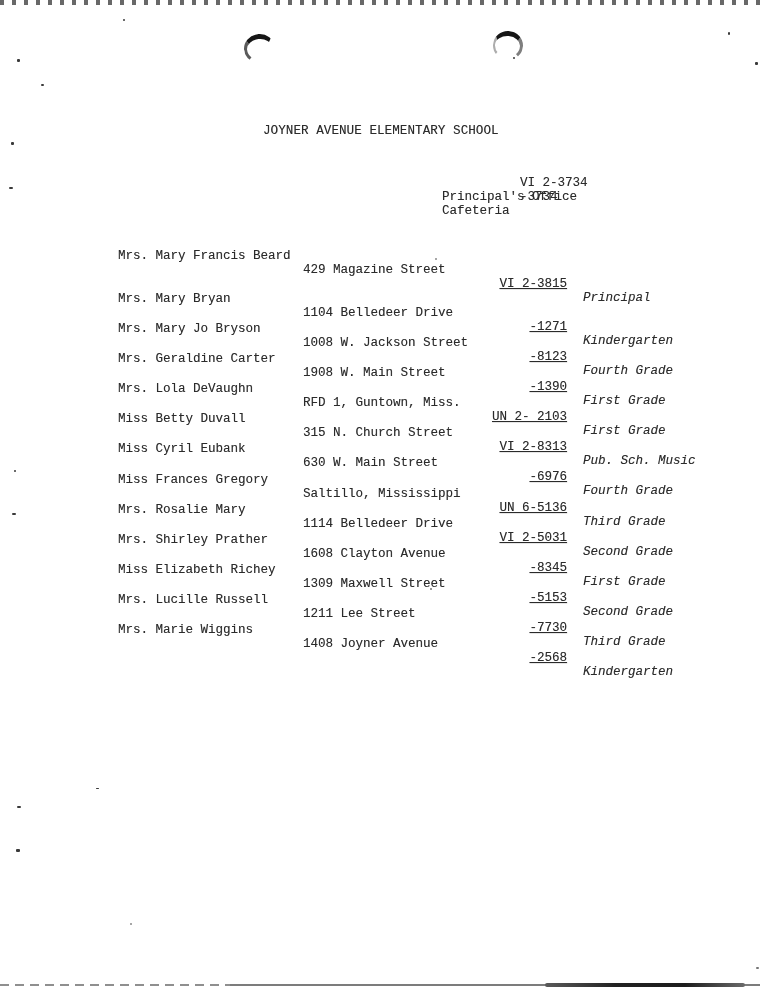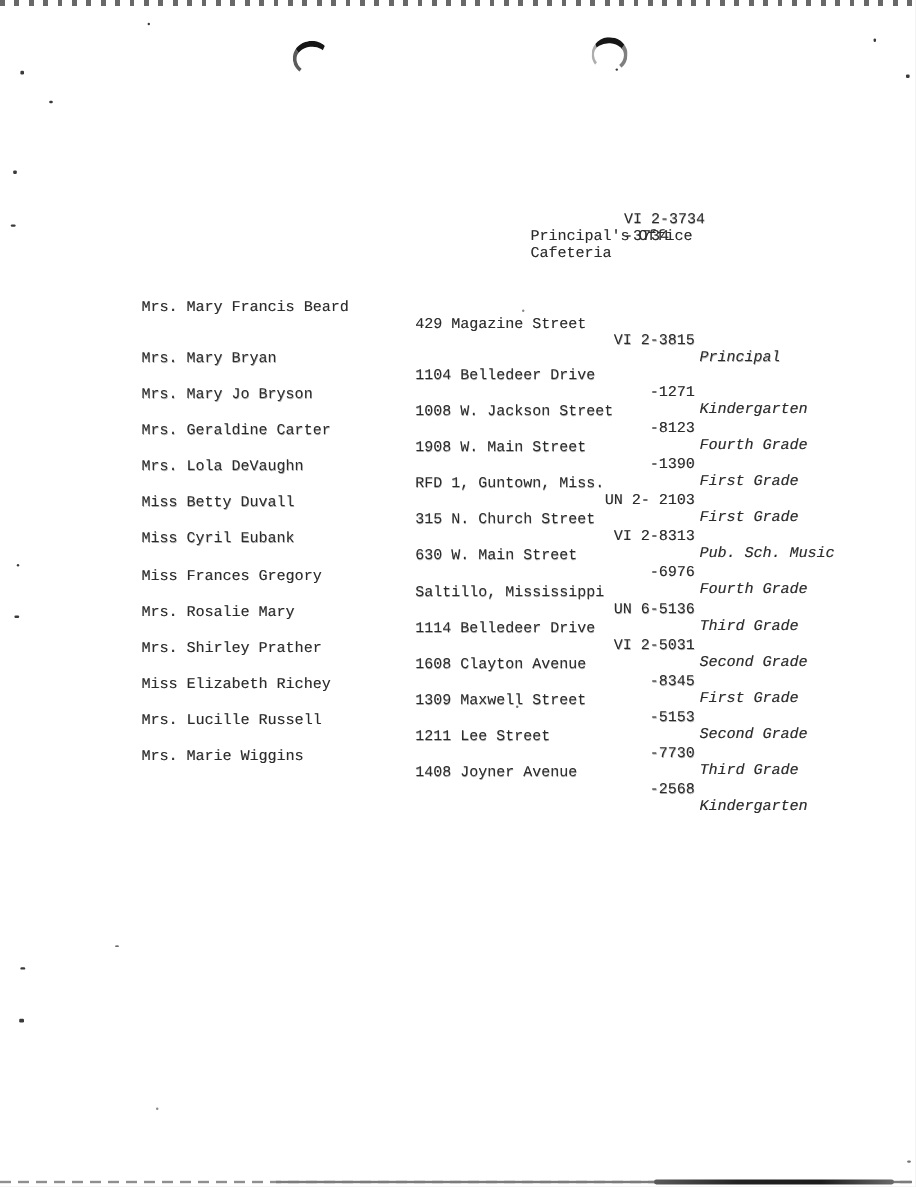--- a/index.html
+++ b/index.html
@@ -43,22 +43,22 @@
   .arc.left{left:244px;top:34px;border-left:3px solid rgba(22,22,22,.7);transform:rotate(-6deg);}
   .arc.right{left:493px;top:31px;border-right:3px solid rgba(22,22,22,.55);border-left:2px solid rgba(22,22,22,.35);transform:rotate(4deg);}
   
   .speck{position:absolute;background:#3a3a3a;border-radius:1px;}
   
   .title{position:absolute;left:263px;top:124px;letter-spacing:0.1px;white-space:pre;}
   .hdr-line{position:absolute;left:412px;white-space:pre;}
   .hdr-line .hdr-phone{position:absolute;left:108px;top:0;width:118px;display:inline-block;white-space:pre;}
   .row{position:absolute;left:0;top:0;width:703px;height:16px;white-space:pre;}
   .row .name{position:absolute;left:118px;}
-  .row .addr{position:absolute;left:303px;margin-left:43px;}
-  .row .phone{position:absolute;left:462px;width:117px;text-align:right;}
+  .row .addr{position:absolute;left:303px;}
+  .row .phone{position:absolute;left:450px;width:117px;text-align:right;text-decoration:underline;}
   .row .grade{position:absolute;left:583px;font-style:italic;}
 </style>
 </head>
 <body>
 
 <div class="page">
 
   <div class="top-edge"></div>
   <div class="arc left"></div>
   <div class="arc right"></div>
@@ -78,20 +78,21 @@
   <div class="speck" style="left:513px;top:57px;width:2px;height:2px"></div>
   <div class="speck" style="left:435px;top:258px;width:2px;height:2px;opacity:.6"></div>
   <div class="speck" style="left:430px;top:588px;width:2px;height:2px;opacity:.7"></div>
   <div class="speck" style="left:130px;top:923px;width:2px;height:2px;opacity:.6"></div>
   <div class="speck" style="left:756px;top:967px;width:3px;height:2px;opacity:.7"></div>
 
   <div class="bottom-edge-dashes"></div>
   <div class="bottom-edge-solid"></div>
   <div class="bottom-edge-dark"></div>
 
+  <div class="title">JOYNER AVENUE ELEMENTARY SCHOOL</div>
 
   <div class="hdr-line" style="top:176px">
     <span>Principal's Office</span>
     <span class="hdr-phone">VI 2-3734</span>
   </div>
   <div class="hdr-line" style="top:190px">
     <span>Cafeteria</span>
     <span class="hdr-phone">-3734</span>
   </div>
 

